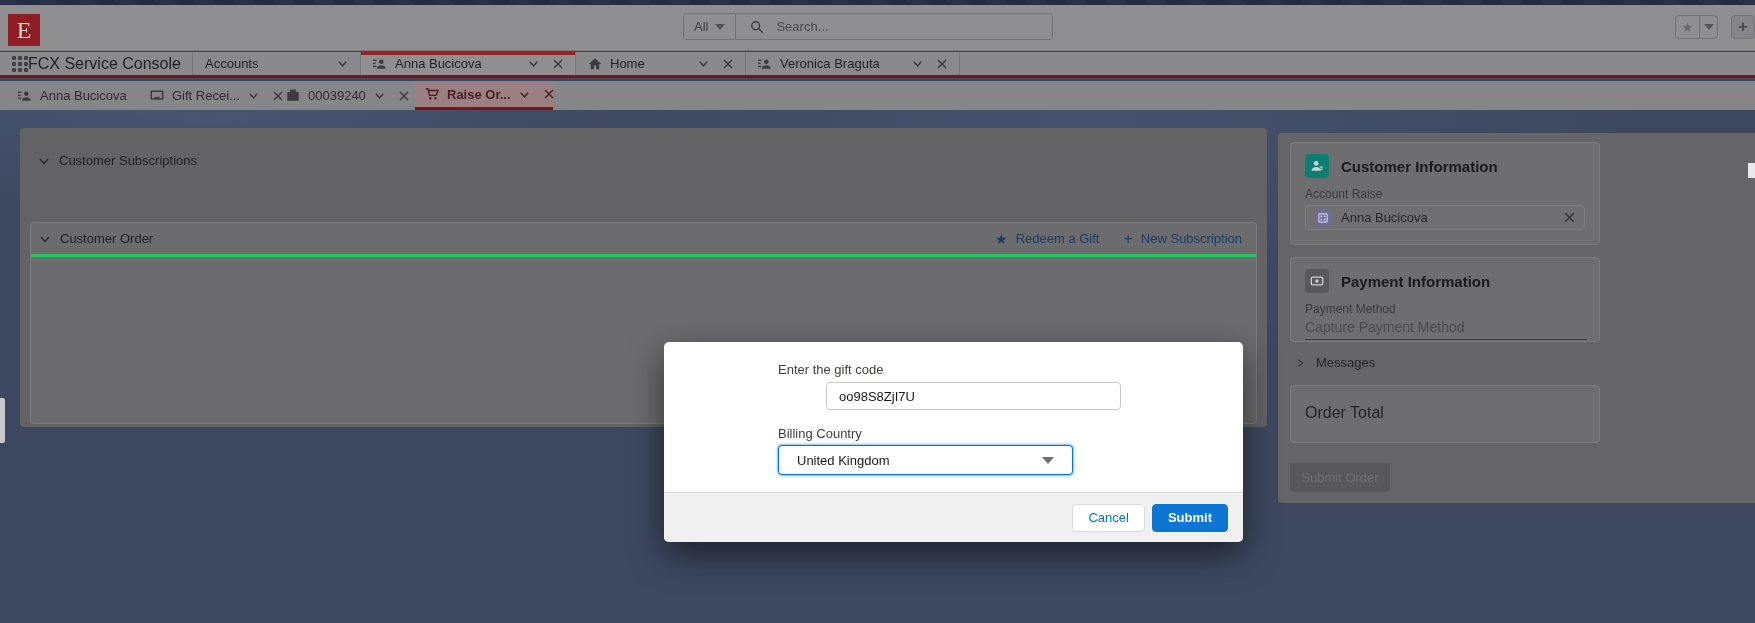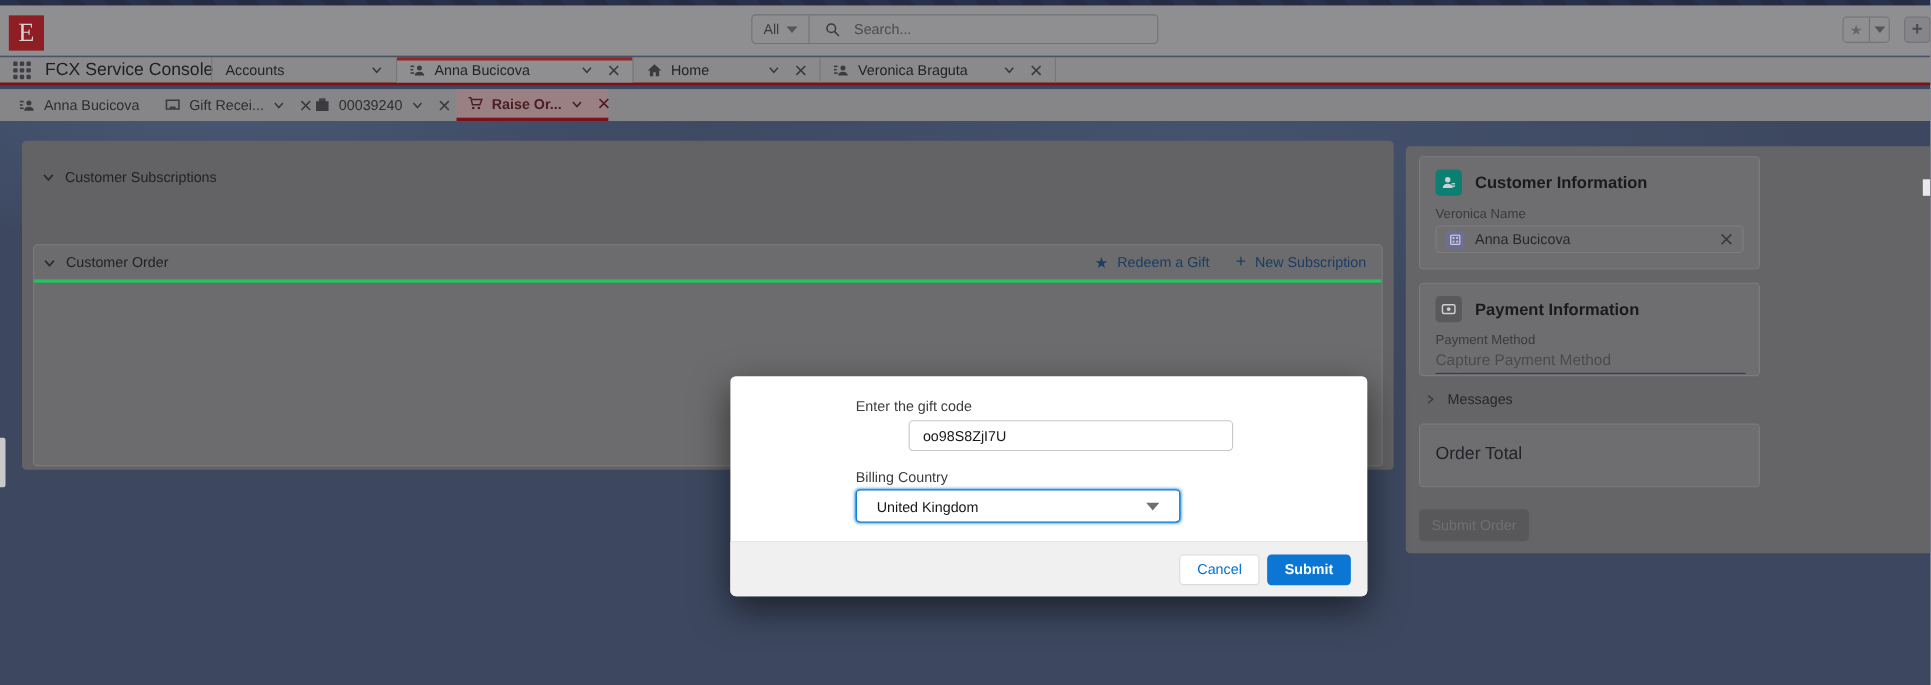--- a/index.html
+++ b/index.html
@@ -21,21 +21,21 @@
   .search-field { display:flex; align-items:center; gap:12px; padding-left:14px; color:#4b4b50; flex:1; }
   .hdr-btns { position:absolute; right:0; top:10px; display:flex; gap:13px; }
   .split-btn { display:flex; border:1px solid #737377; border-radius:4px; height:24px; }
   .split-btn .seg { display:flex; align-items:center; justify-content:center; height:100%; }
   .seg-star { width:24px; border-right:1px solid #737377; color:#66666a; font-size:13px; }
   .seg-caret { width:17px; }
   .plus-btn { width:24px; height:24px; border:1px solid #737377; border-radius:4px; display:flex; align-items:center; justify-content:center; color:#4b4b50; font-size:17px; font-weight:bold; background:#85858a; }
 
   
   .tabrow { position:absolute; left:0; top:52px; width:1755px; height:26px; background:#8a8a8c; display:flex; border-bottom:3px solid #7c1215; }
-  .nav-left { width:192px; display:flex; align-items:center; gap:13px; padding-left:12px; }
+  .nav-left { width:192px; display:flex; align-items:center; padding-left:12px; }
   .waffle { display:grid; grid-template-columns:repeat(3,4px); grid-template-rows:repeat(3,4px); gap:2px; cursor:pointer; }
   .waffle i { background:#3e3e43; border-radius:1px; }
   .app-name { font-size:16px; color:#1f1f23; white-space:nowrap; }
   .wtab { position:relative; display:flex; align-items:center; gap:8px; padding:0 12px; border-left:1px solid #76767a; cursor:pointer; color:#232327; }
   .wtab:last-child { border-right:1px solid #76767a; }
   .wtab.active::before { content:""; position:absolute; left:0; top:0; right:0; height:3px; background:#9b2125; }
   .wtab.active { background:#8f8f91; }
   .wtab .lbl { white-space:nowrap; }
   .wtab .grow { flex:1; }
   .t-accounts { width:168px; }
@@ -329,21 +329,21 @@
           <span class="sq-icon sq-teal">
             <svg width="14" height="14" viewBox="0 0 16 16" fill="currentColor">
                 <circle cx="7" cy="5" r="2.8"></circle>
                 <path d="M1.8 13.5c0-2.8 2.3-4.4 5.2-4.4s5.2 1.6 5.2 4.4z"></path>
                 <rect x="11" y="8.5" width="3.6" height="1.4"></rect>
                 <rect x="11" y="11" width="3.6" height="1.4"></rect>
               </svg>
           </span>
           <span class="card-title">Customer Information</span>
         </div>
-        <div class="fld-label">Veronica Name</div>
+        <div class="fld-label">Account Raise</div>
         <div class="pill">
           <span class="pill-icon">
             <svg width="10" height="10" viewBox="0 0 12 12" fill="currentColor">
                 <rect x="1" y="1" width="10" height="10" rx="1" fill="none" stroke="currentColor" stroke-width="1.4"></rect>
                 <rect x="3" y="3" width="2" height="2"></rect>
                 <rect x="7" y="3" width="2" height="2"></rect>
                 <rect x="3" y="7" width="2" height="2"></rect>
                 <rect x="7" y="7" width="2" height="2"></rect>
               </svg>
           </span>

